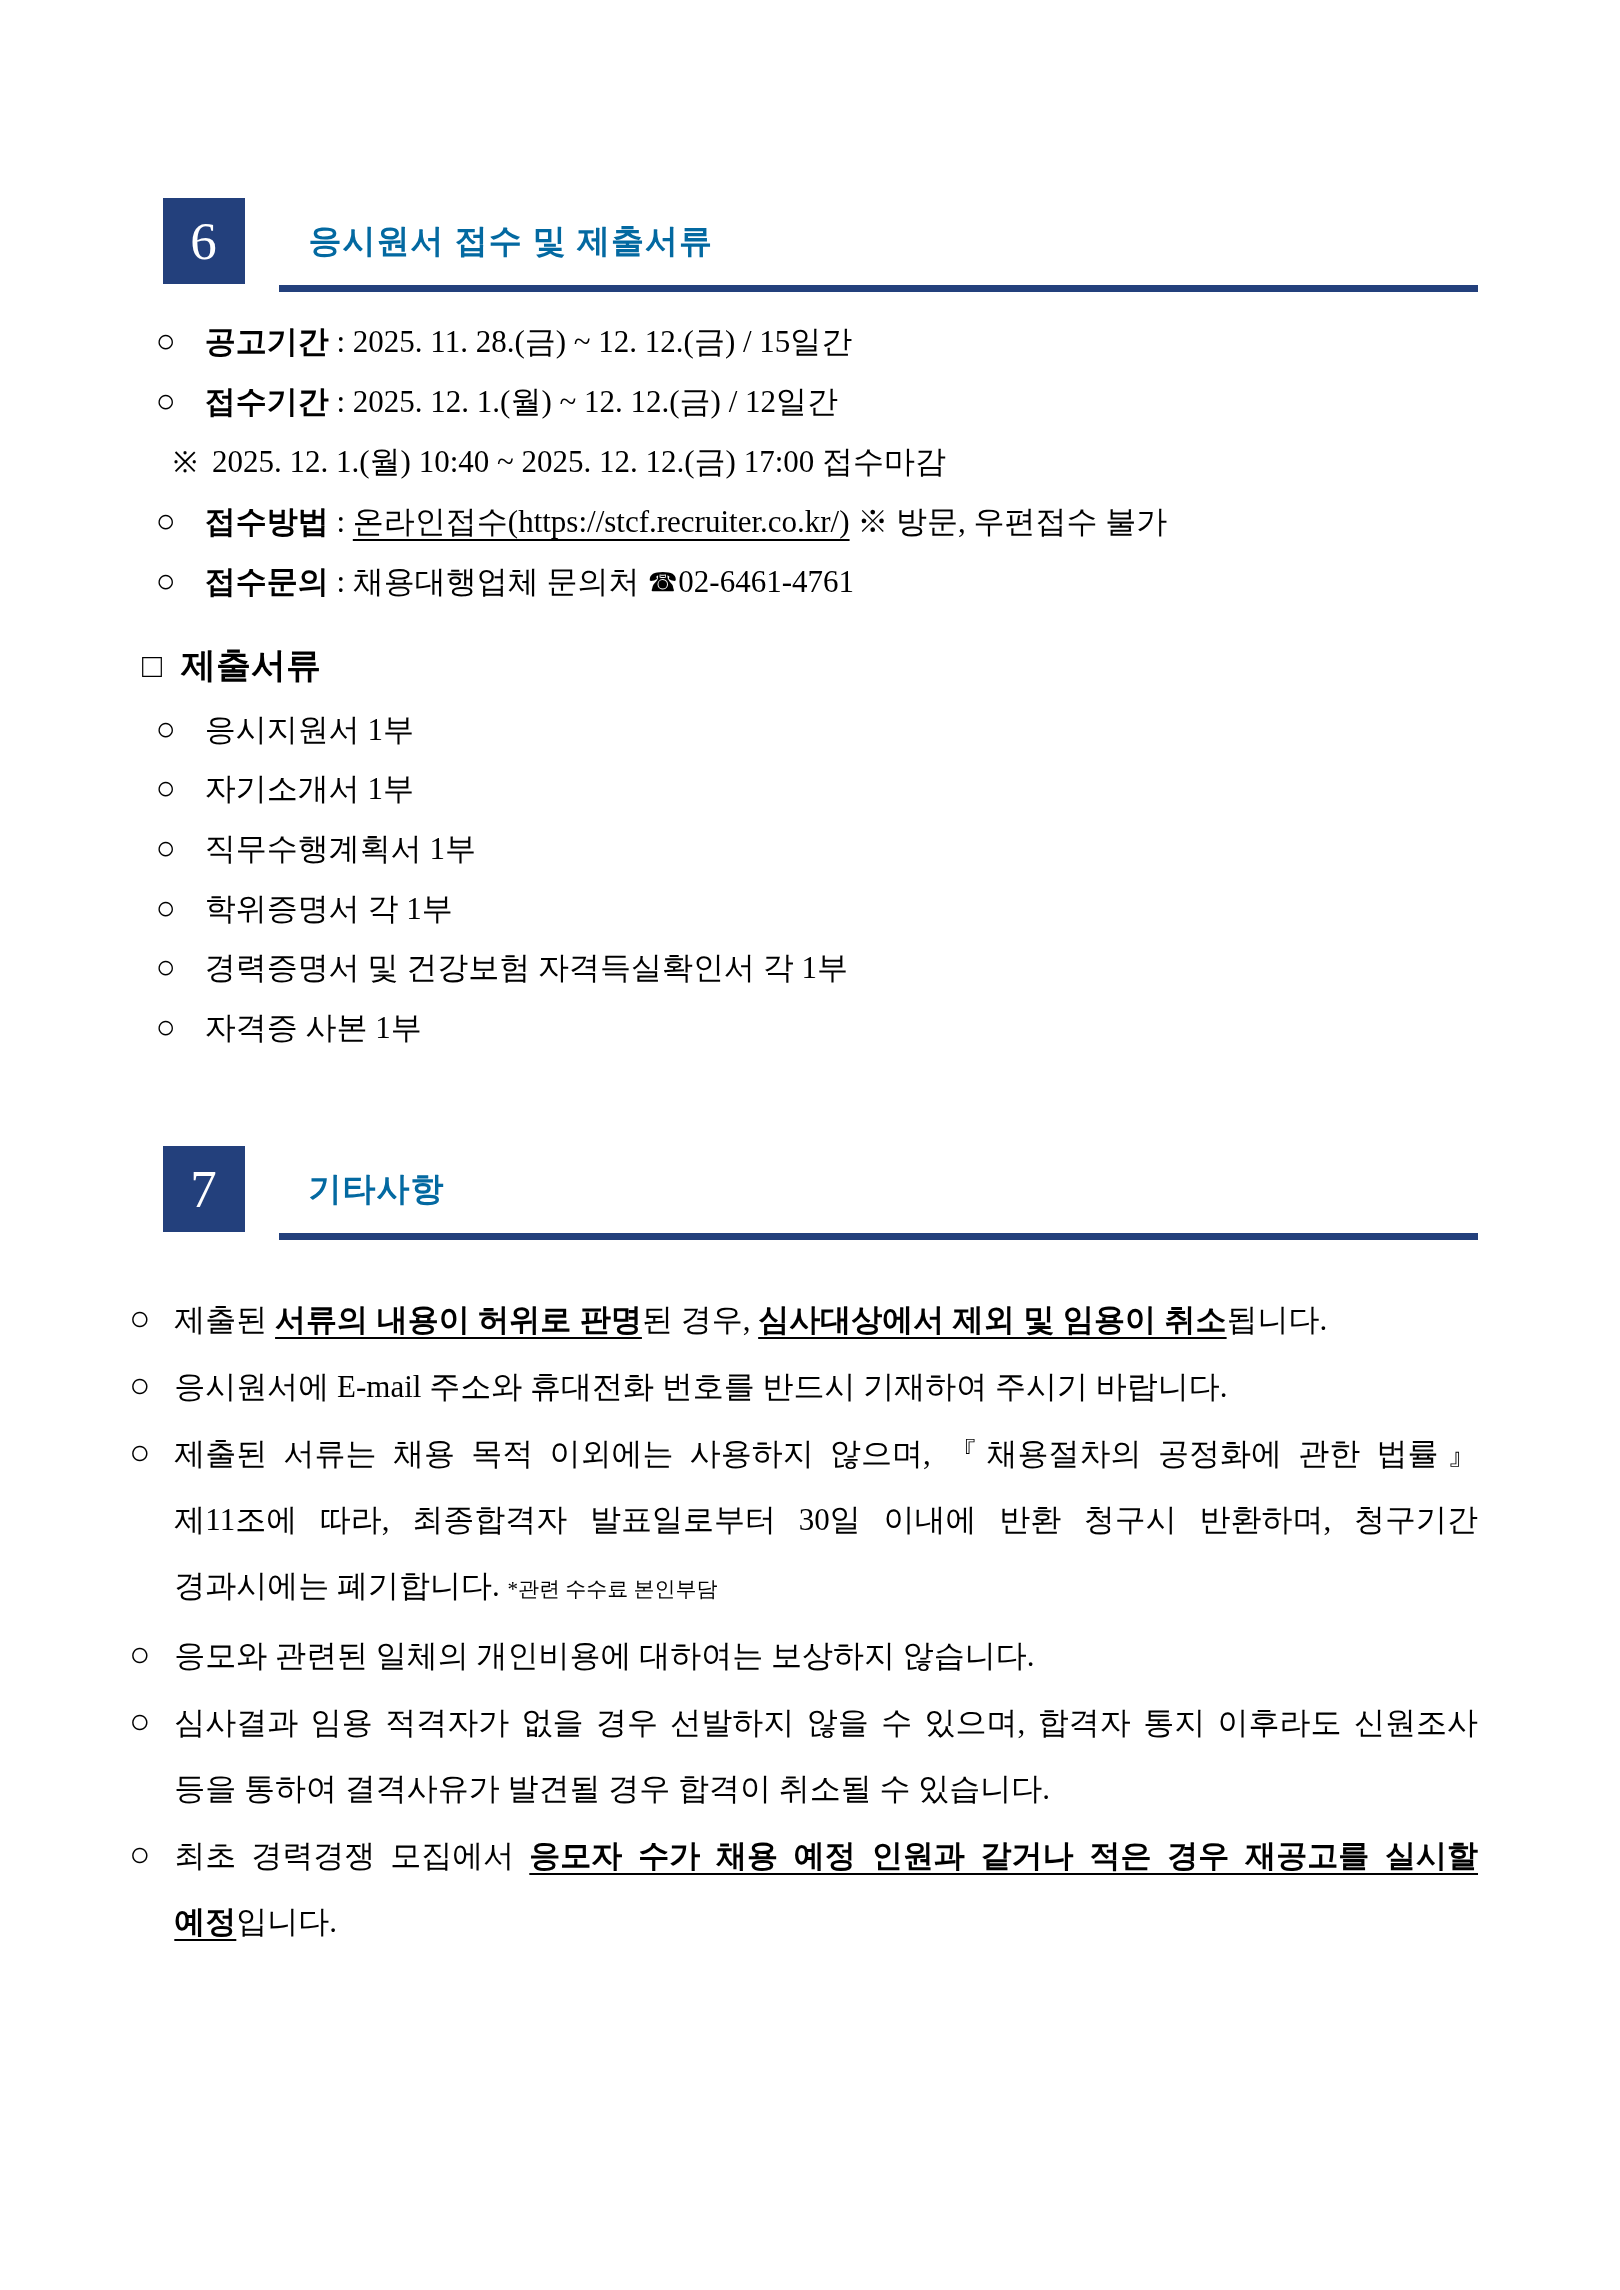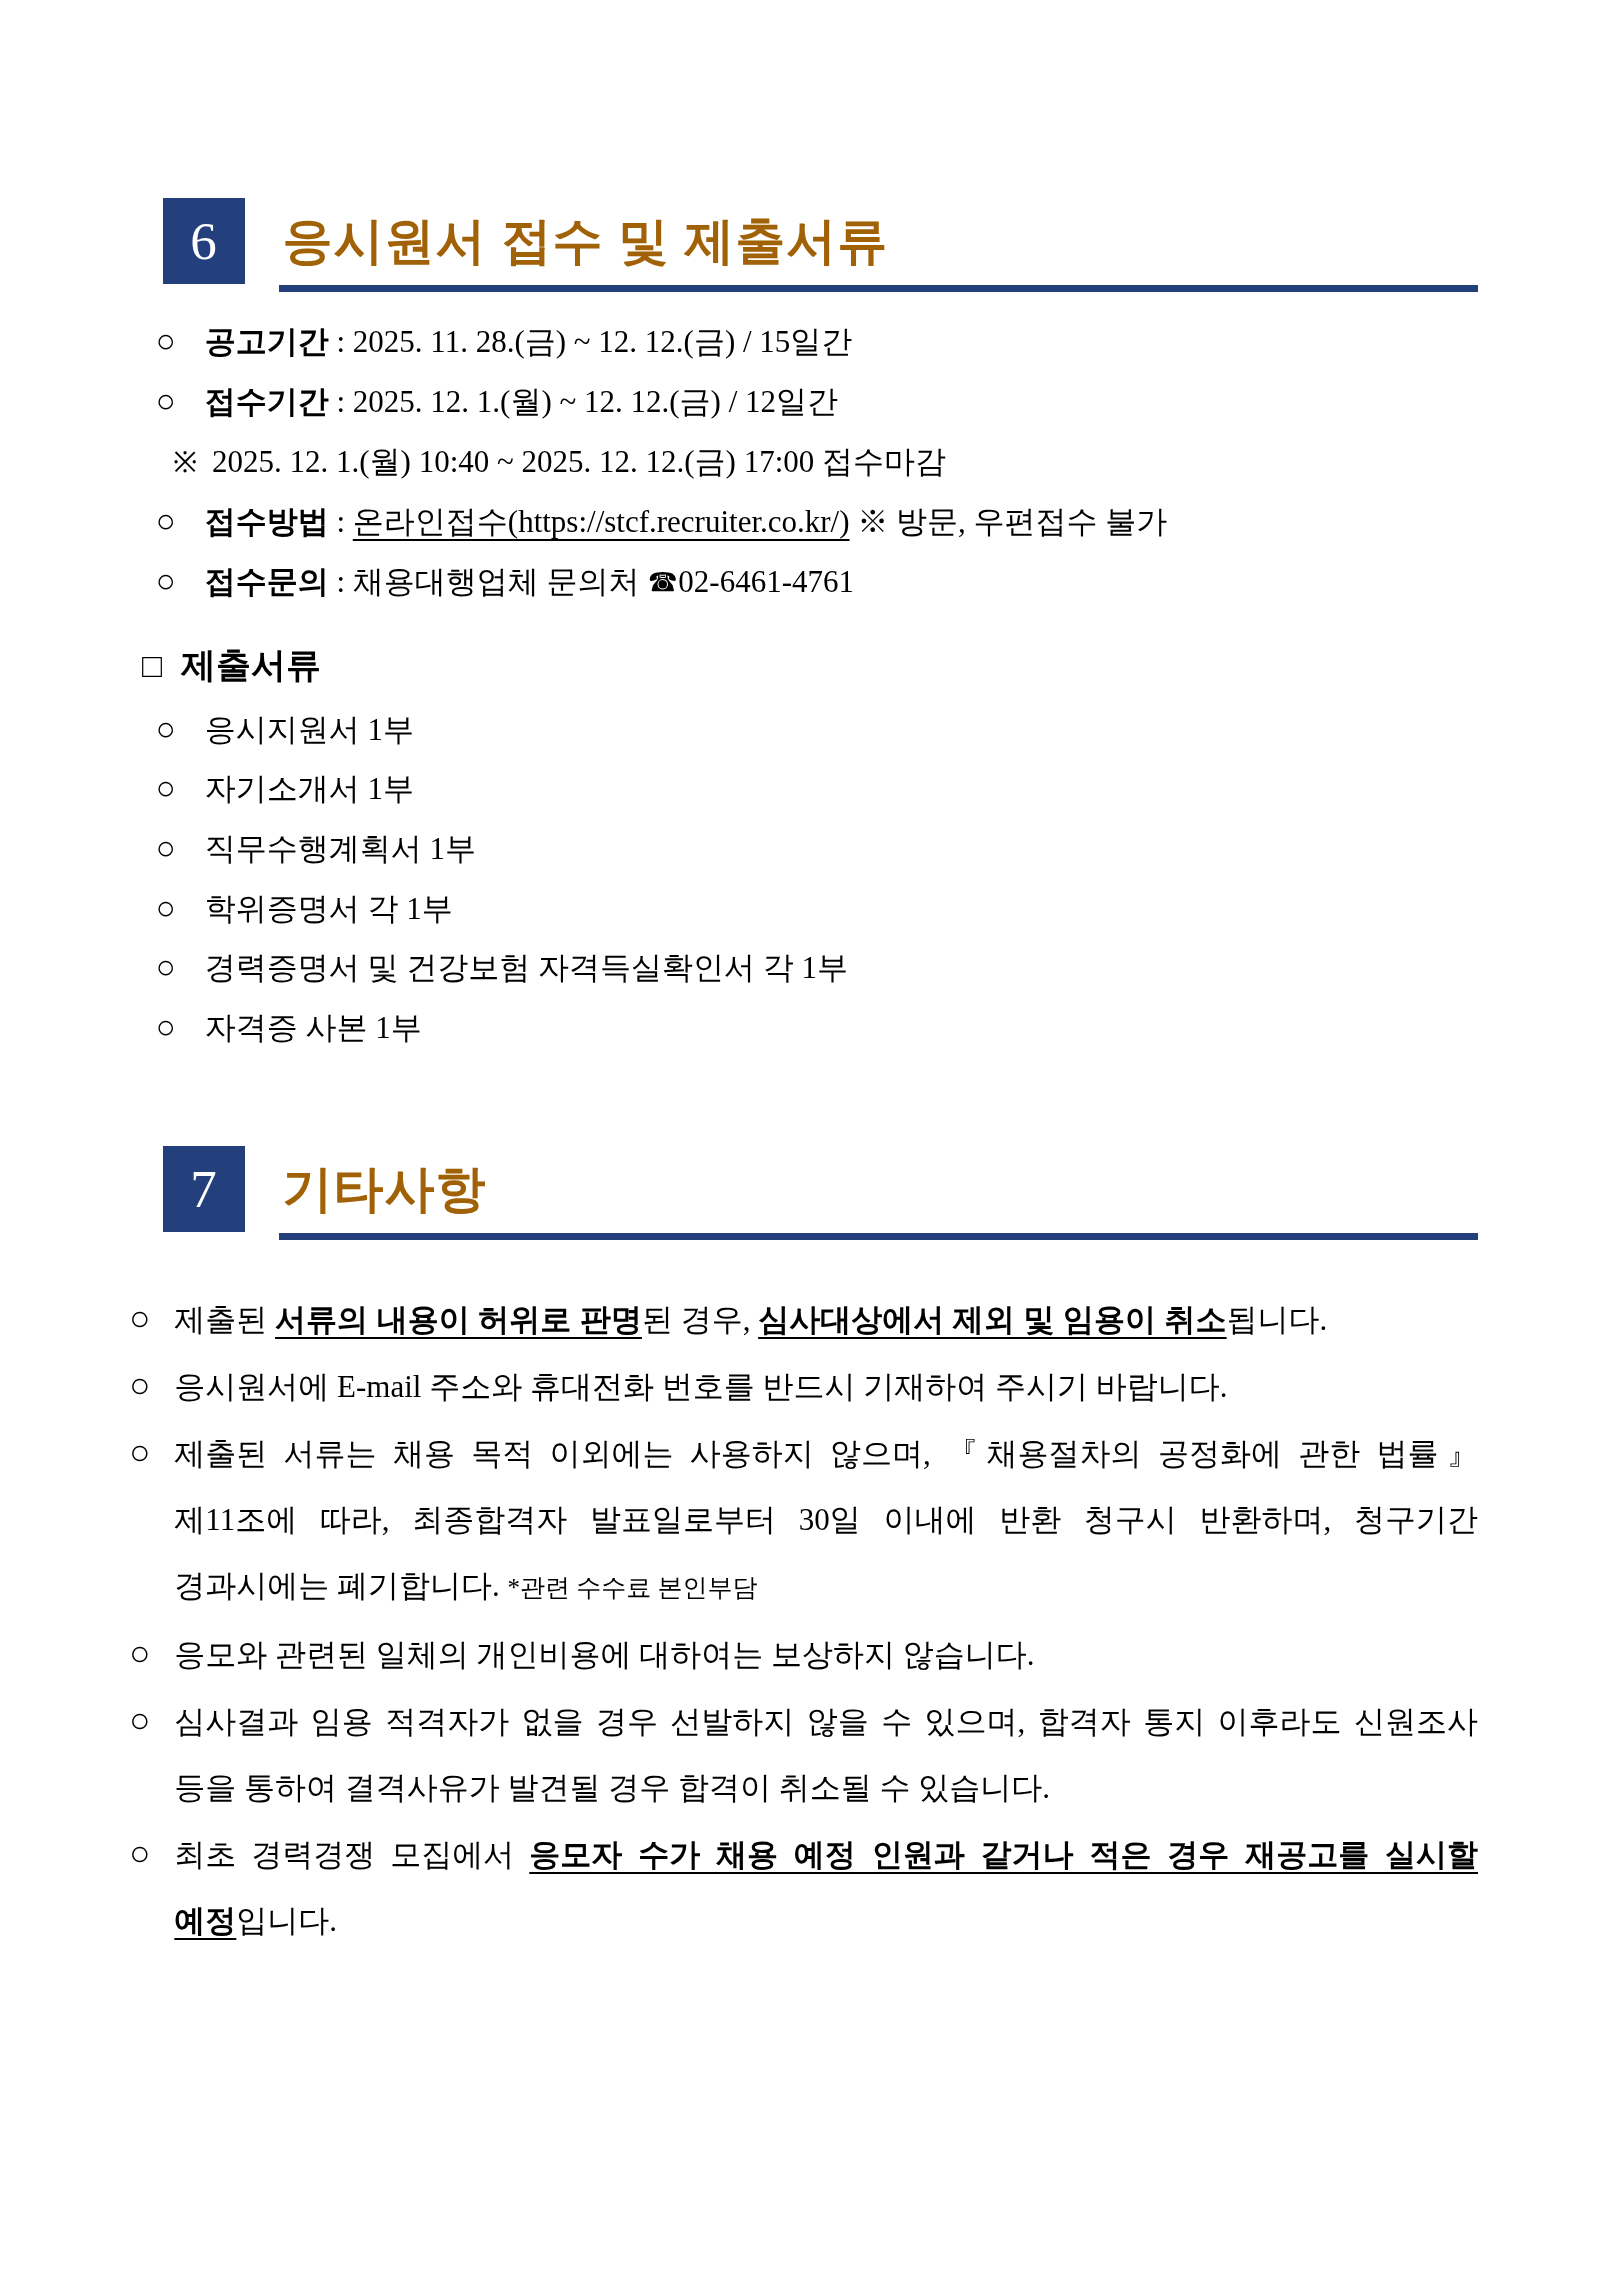--- a/index.html
+++ b/index.html
@@ -34,25 +34,26 @@
   .title-wrap{
     flex:1 1 auto;
     margin-left:34px;
     height:87px;
     border-bottom:7.8px solid #23407C;
     display:flex;align-items:center;
   }
   .section-title{
     font-family:"Liberation Sans","DejaVu Sans",sans-serif;
     font-weight:bold;
-    font-size:50px;
+    font-size:33px;
     letter-spacing:1px;
-    color:#a16207;
+    color:#0369a1;
     white-space:nowrap;
     padding-left:3.9px;
+    margin-left:26px;
   }
   
   .line{
     font-size:31px;
     line-height:43px;
     margin-bottom:16.7px;
     position:relative;
   }
   .marker{
     display:inline-block;
@@ -108,21 +109,21 @@
     font-weight:bold;
     text-decoration:underline;
     text-underline-offset:6.9px;
     text-decoration-thickness:2px;
   }
   .seg-u{
     text-decoration:underline;
     text-underline-offset:6.9px;
     text-decoration-thickness:2px;
   }
-  .seg-small{font-size:25px;}
+  .seg-small{font-size:21px;}
   .section-gap{height:80px;}
 </style>
 </head>
 <body>
 
 <div class="page">
 
   <div class="section-header">
     <div class="num-box" style="background: rgb(35, 64, 124);">6</div>
     <div class="title-wrap" style="border-bottom-color: rgb(35, 64, 124);">

